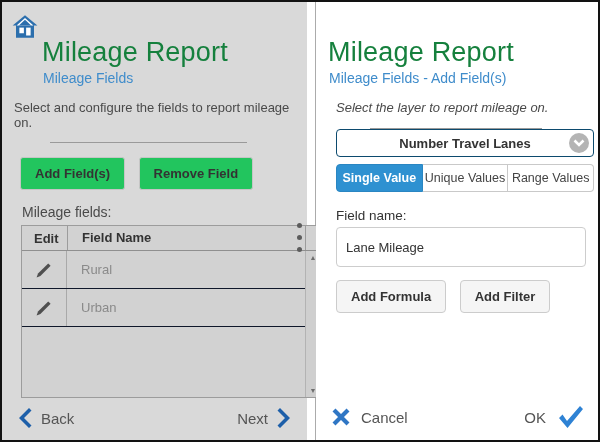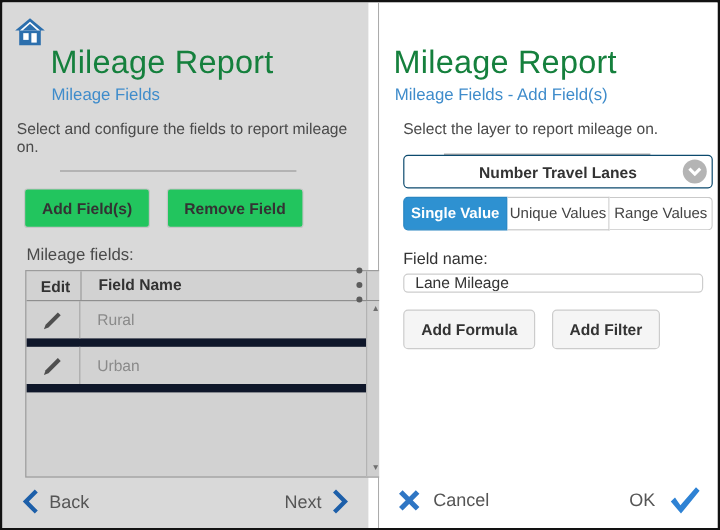--- a/index.html
+++ b/index.html
@@ -58,21 +58,21 @@
   .t-header {
     display: flex; height: 25px; align-items: center;
     border-bottom: 1px solid #8f8f8f;
     font-size: 13px; font-weight: bold; color: #333;
   }
   .t-header .h-edit { width: 45px; padding-left: 12px; }
   .t-header .h-name { flex: 1; padding-left: 14px; border-left: 1px solid #9c9c9c; height: 100%; line-height: 24px; }
   .t-header .h-scroll { width: 15px; height: 100%; border-left: 1px solid #9c9c9c; }
   .t-row {
     display: flex; height: 38px; align-items: center;
-    border-bottom: 7px solid #0f172a;
+    border-bottom: 1px solid #0f172a;
     width: calc(100% - 15px);
   }
   .cell-edit { width: 45px; height: 100%; display: flex; align-items: center; justify-content: center; border-right: 1px solid #a9a9a9; }
   .cell-name { padding-left: 14px; font-size: 13px; color: #8a8a8a; }
 
   .v-scrollbar {
     position: absolute; top: 25px; right: 0; bottom: 0; width: 15px;
     background: #cfcfcf; border-left: 1px solid #b3b3b3;
     display: flex; flex-direction: column; justify-content: space-between; align-items: center;
     padding: 3px 0; font-size: 7px; color: #6e6e6e; line-height: 7px;
@@ -94,21 +94,21 @@
   .chev { width: 17px; height: 22px; }
 
   
   .gutter { width: 9px; background: #fff; border-right: 1px solid #ababab; flex-shrink: 0; }
 
   
   .right-panel {
     flex: 1; background: #fff; position: relative; padding: 6px 0 0 12px;
   }
   .right-panel .divider { margin: 13px 56px 0 42px; }
-  .rp-desc { font-size: 13px; color: #4a4a4a; margin: 14px 0 0 8px; }
+  .rp-desc { font-size: 13px; color: #4a4a4a; margin: 14px 0 0 8px; font-style: italic; }
   .rp-label { font-size: 13.5px; color: #333; margin: 14px 0 4px 8px; }
 
   .dropdown {
     margin-left: 8px; width: 258px; height: 28px;
     background: #fff; border: 1px solid #0c4a6e; border-radius: 4px;
     display: flex; align-items: center; position: relative;
   }
   .dropdown-value { flex: 1; text-align: center; font-size: 13px; font-weight: bold; color: #333; }
   .dd-circle {
     position: absolute; right: 4px; top: 3px;
@@ -124,21 +124,21 @@
     white-space: nowrap;
   }
   .tab.active {
     background: #2e91d1; color: #fff;
     border: 1px solid #2a86c2; border-radius: 4px 0 0 4px;
     font-weight: bold;
   }
   .tab:last-child { border-radius: 0 4px 4px 0; }
 
   .text-input {
-    margin-left: 8px; width: 250px; height: 16px;
+    margin-left: 8px; width: 250px; height: 40px;
     border: 1px solid #cdcdcd; border-radius: 4px;
     padding: 0 9px; font-size: 13px; color: #333;
     font-family: "Liberation Sans", sans-serif;
     outline: none; background: #fff;
   }
   .rp-btn-row { margin: 13px 0 0 8px; }
   .rp-btn-row .btn { background: #f5f5f5; border-radius: 4px; border-color: #cccccc; }
 
   .right-panel .panel-footer { padding: 0 14px 0 16px; }
   .cancel-group, .ok-group { display: flex; align-items: center; gap: 11px; cursor: default; }

